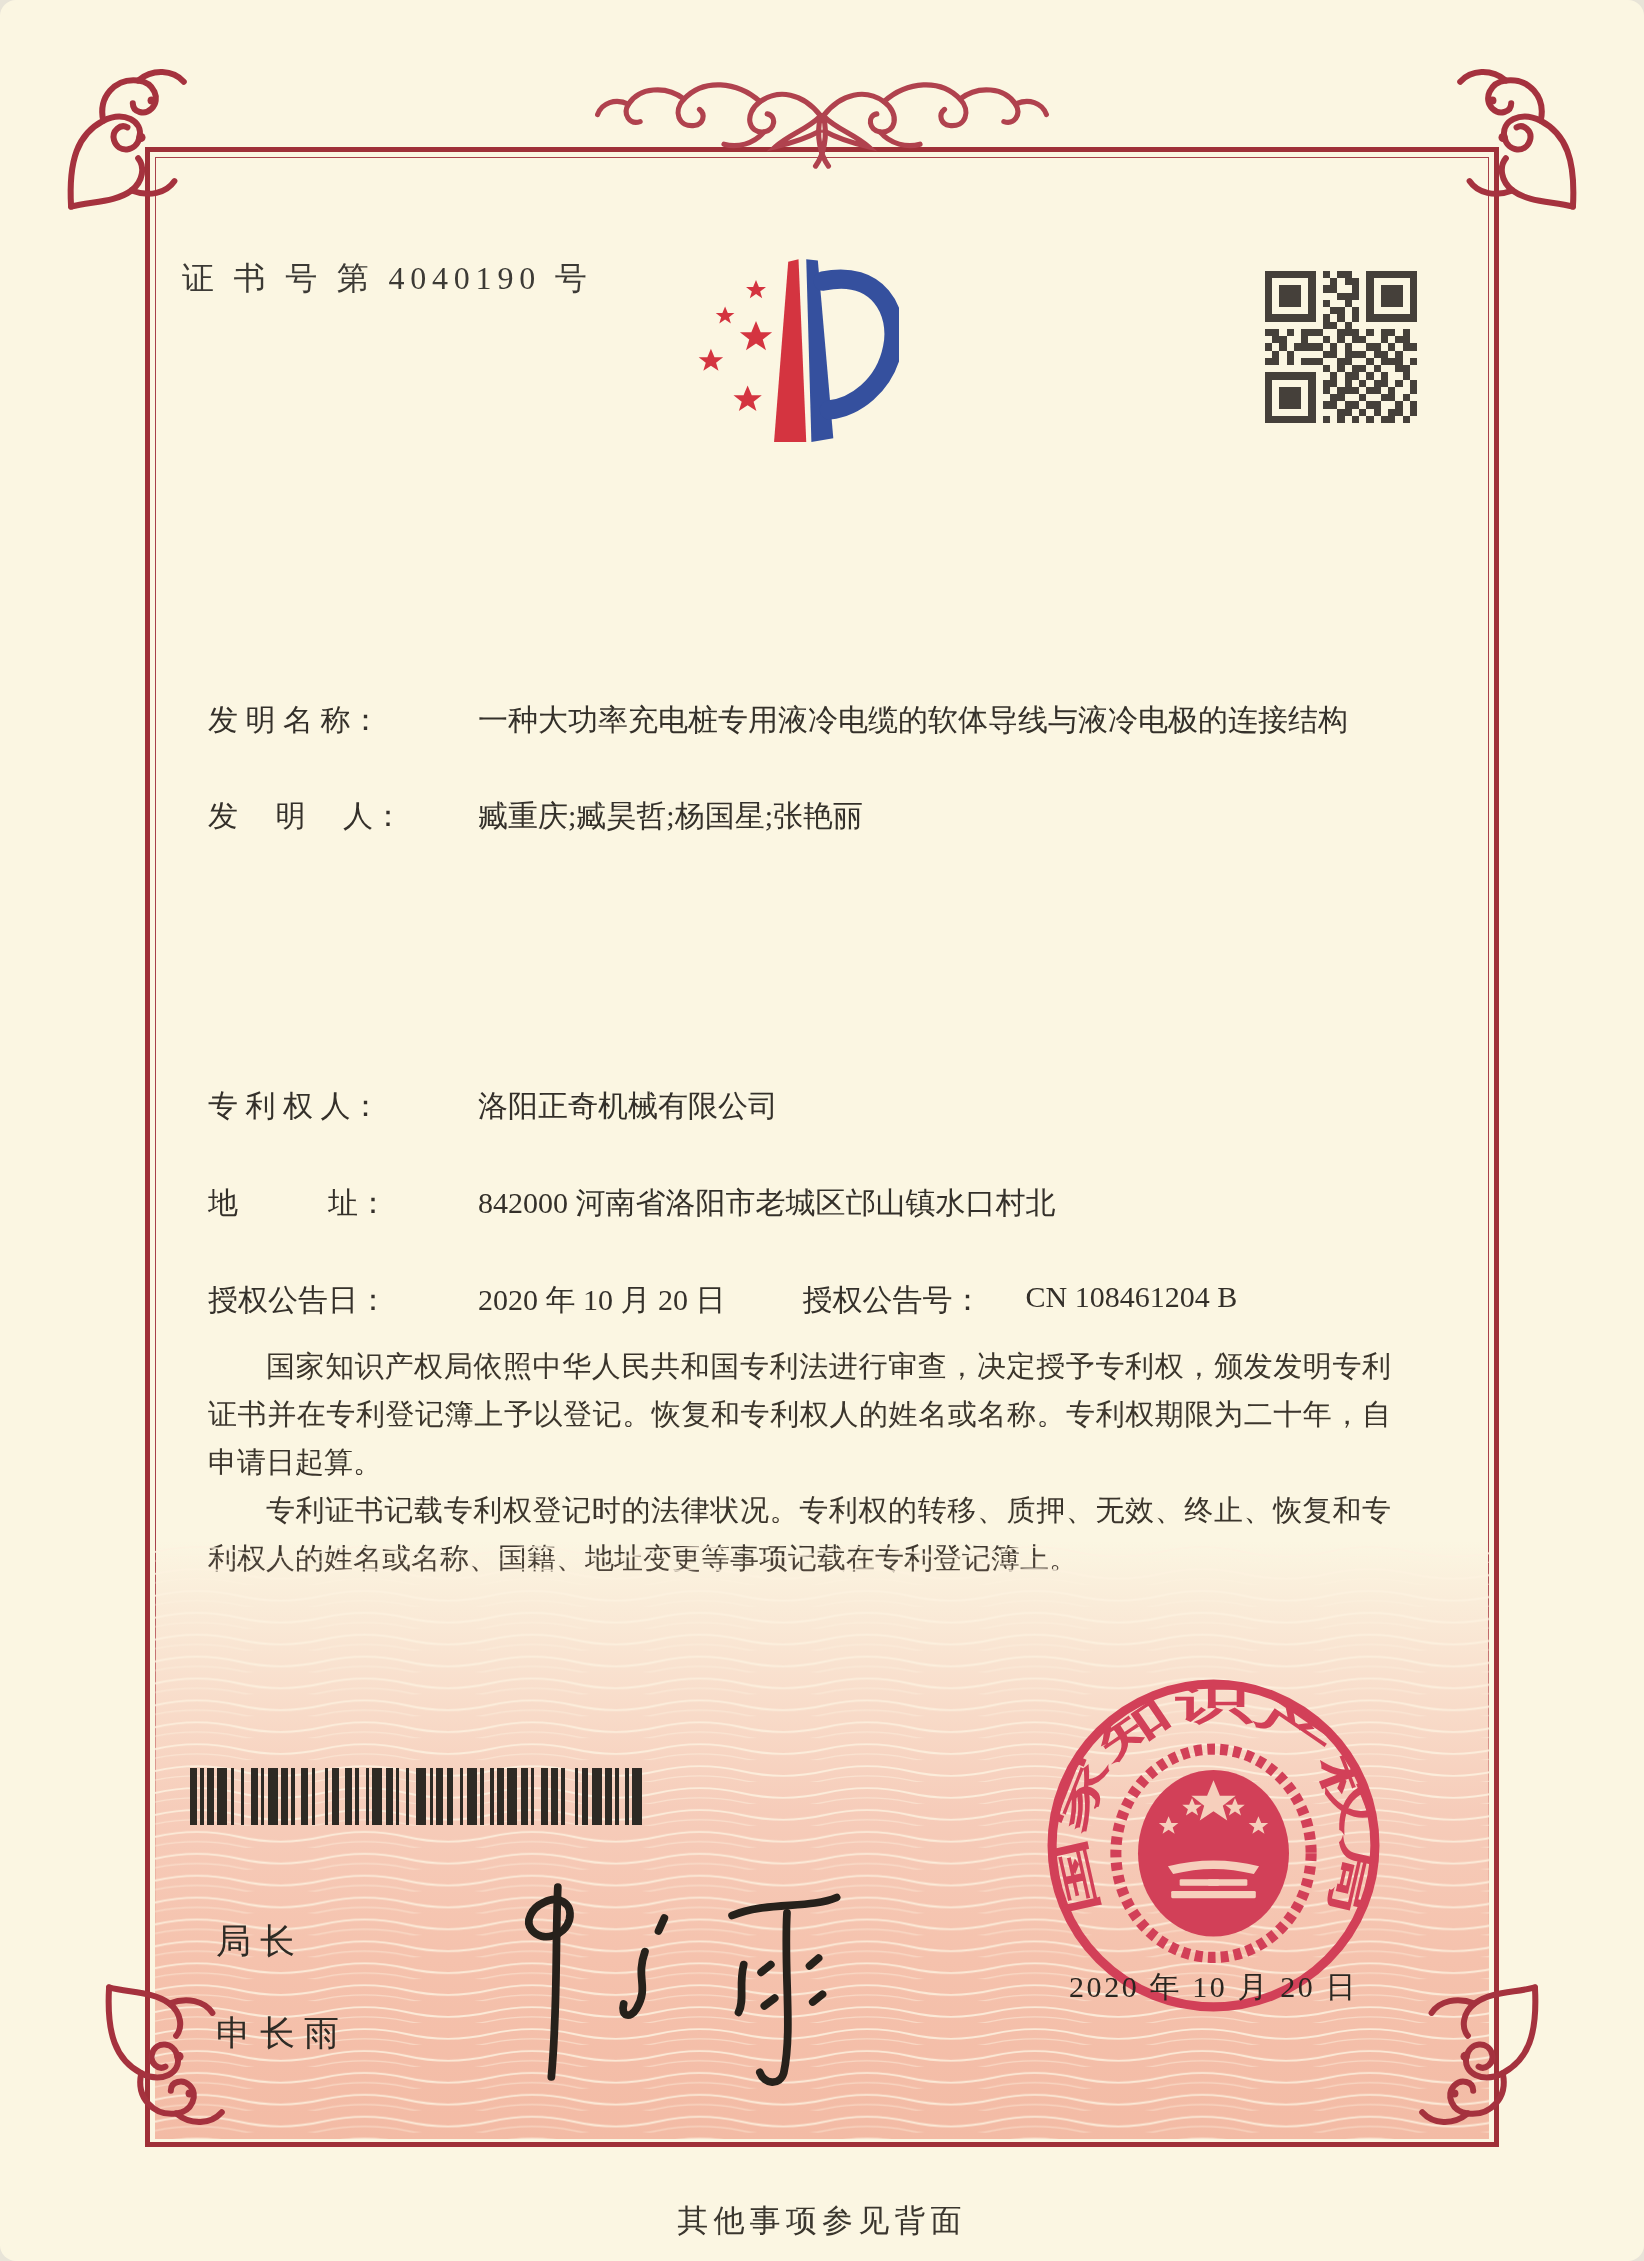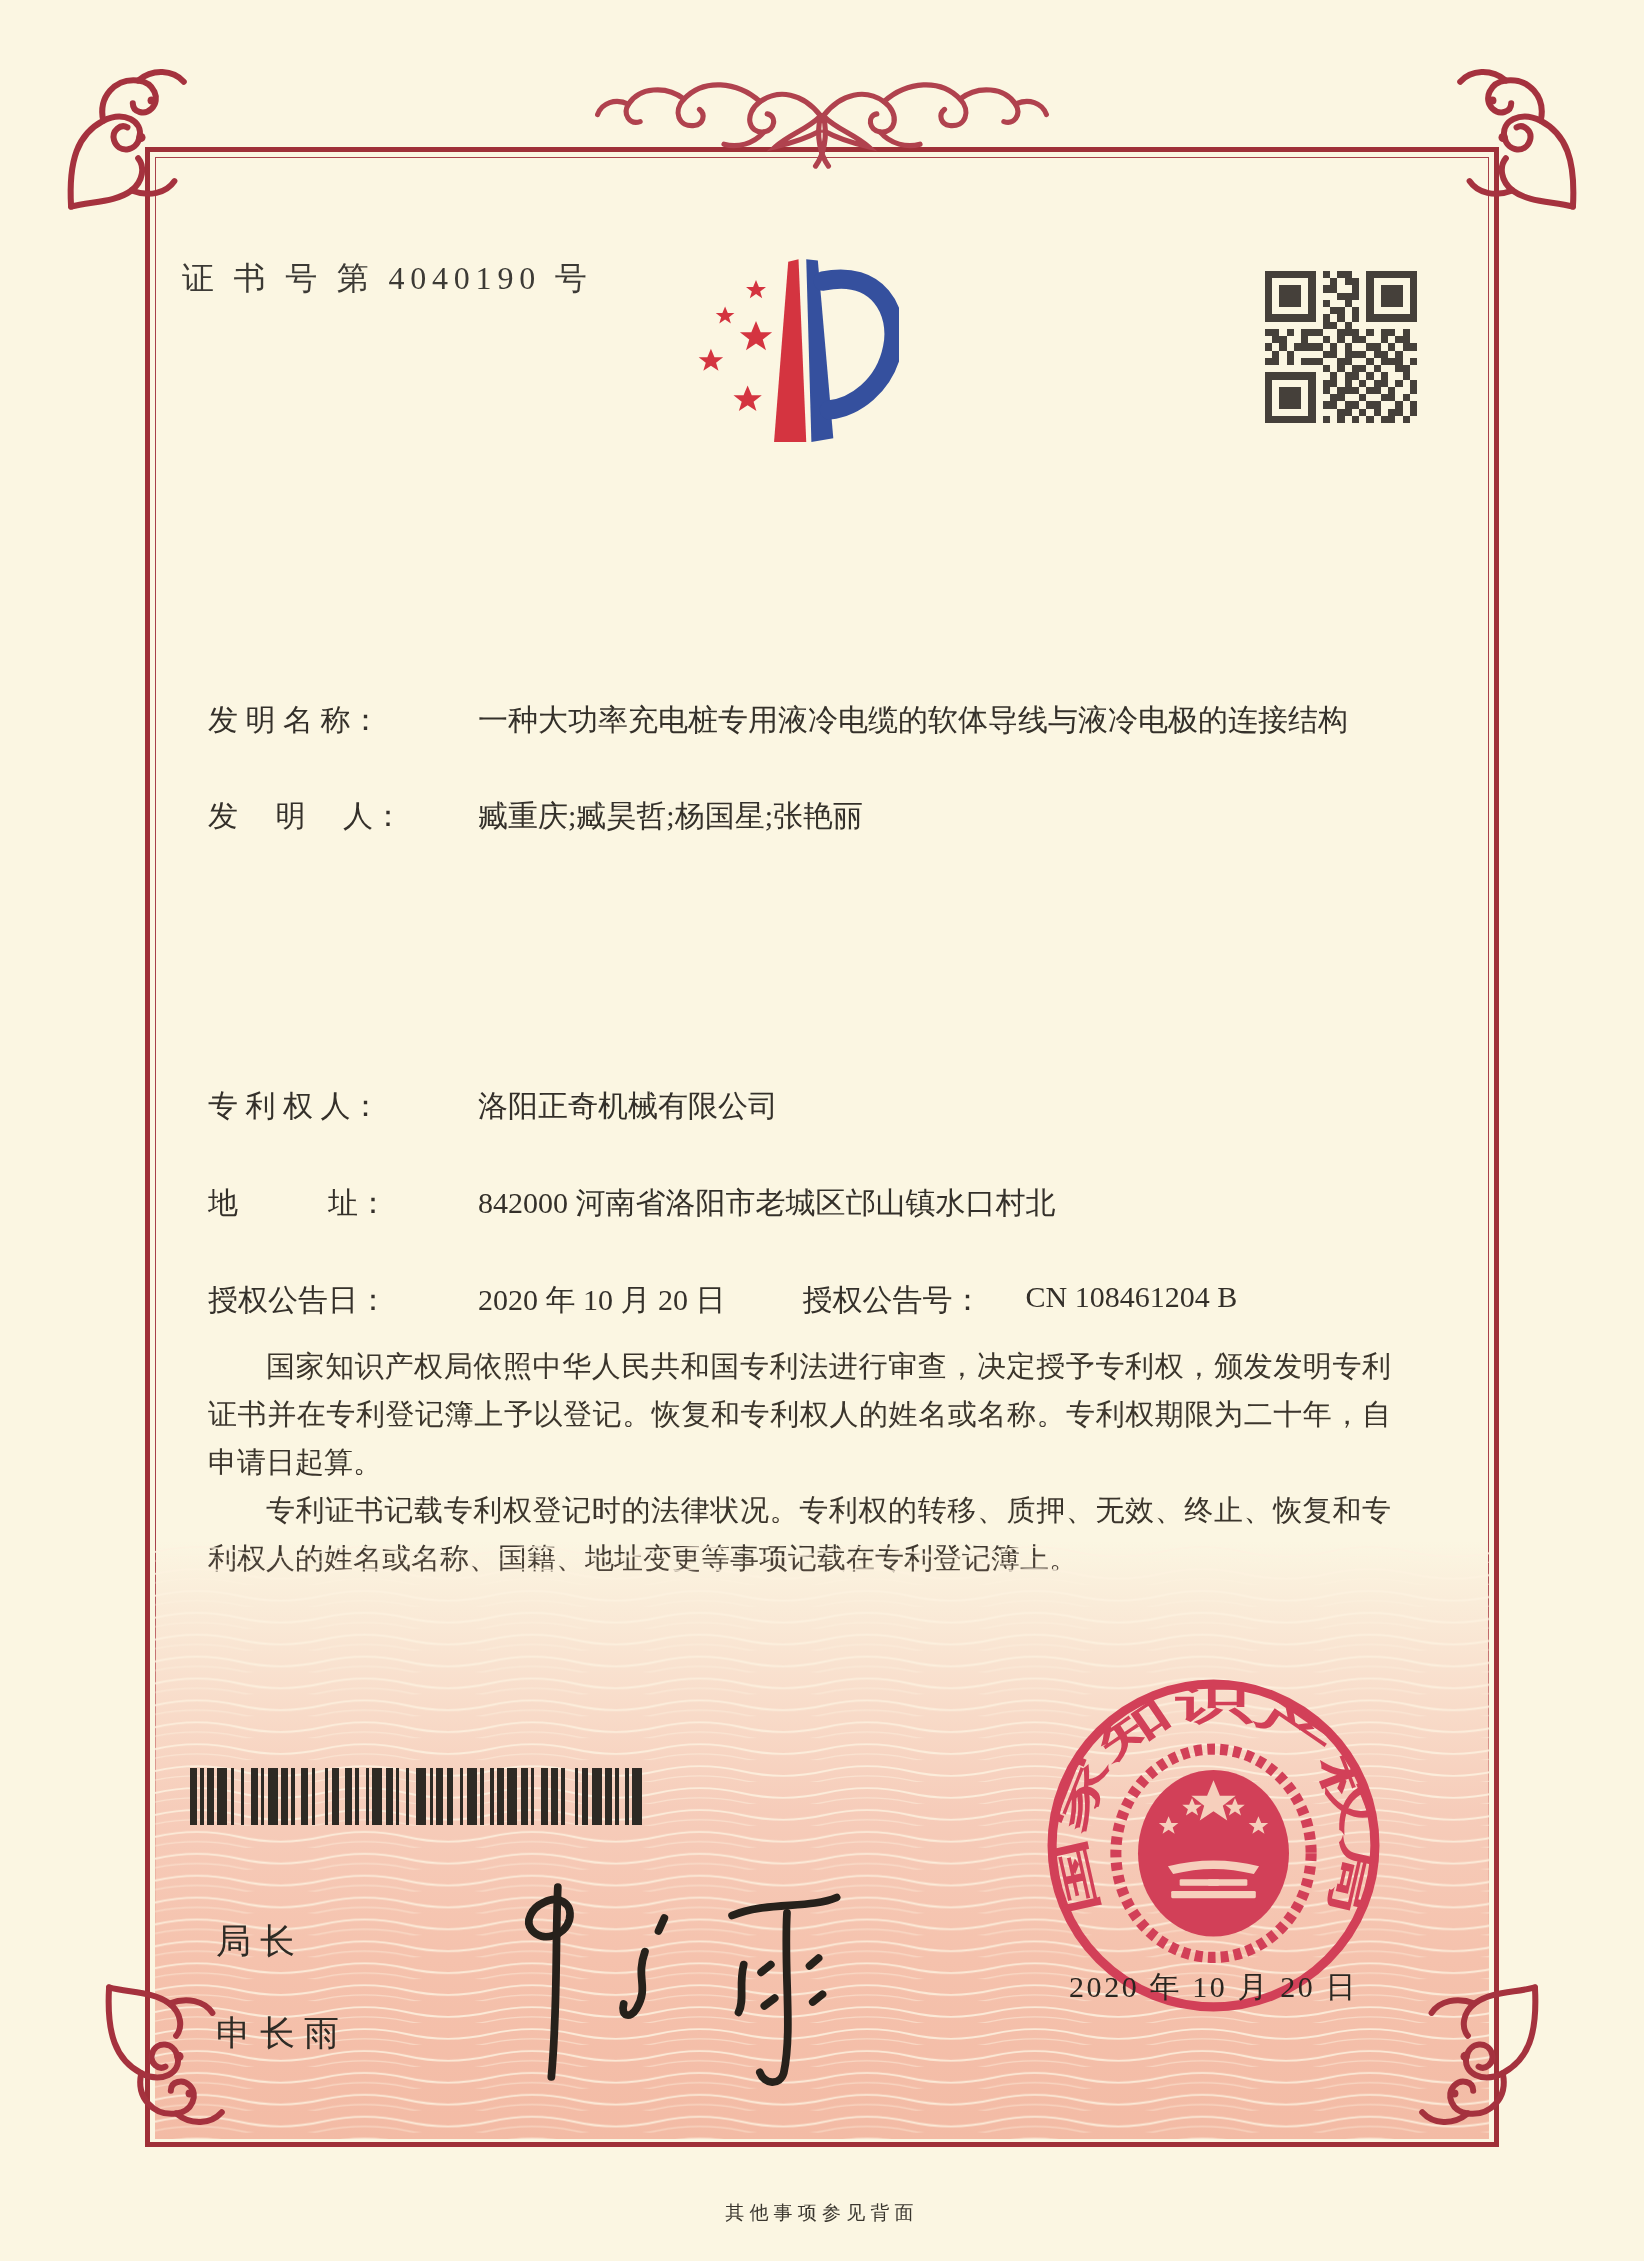--- a/index.html
+++ b/index.html
@@ -1,19 +1,19 @@
 <!DOCTYPE html>
 <html style="font-size:10.3px"><head>
 <meta charset="utf-8">
 <style>
   html,body{margin:0;padding:0;background:#e8e4d8;}
   #paper{
     position:relative;width:1644px;height:2261px;margin:0 auto;
     background:#fbf6e2;overflow:hidden;
-    font-family:"Liberation Serif",serif;color:#37332c;
+    font-family:"Liberation Serif",serif;color:#37332c;border-radius:16px;
   }
   
   #frame{
     position:absolute;left:145px;top:147px;right:145px;bottom:114px;
     border:5.8px solid #9f3038;
   }
   #frame::after{
     content:"";position:absolute;left:5.2px;top:5.2px;right:5.2px;bottom:5.2px;
     border:1.9px solid #a84049;
   }
@@ -63,21 +63,21 @@
   }
   #barcode span{display:block;}
   #barcode span.bar{background:#2e2a24;}
   #director-title{position:absolute;left:216px;top:1918px;font-size:35px;letter-spacing:9px;color:#2e2b25;z-index:3;}
   #director-name{position:absolute;left:216px;top:2010px;font-size:35px;letter-spacing:9px;color:#2e2b25;z-index:3;}
   #signature{position:absolute;left:461px;top:1869px;z-index:4;}
   #seal{position:absolute;left:1028px;top:1658px;z-index:4;}
   #seal-date{position:absolute;left:1038px;top:1967px;width:351px;text-align:center;
     font-size:30px;color:#2a2620;z-index:5;letter-spacing:2.6px;}
   #page-num{position:absolute;left:0;right:0;top:2088px;text-align:center;font-size:26.4px;color:#33302a;z-index:5;letter-spacing:3.9px;}
-  #back-note{position:absolute;left:0;right:0;top:2200px;text-align:center;font-size:19px;color:#3a362e;letter-spacing:5.2px;}
+  #back-note{position:absolute;left:0;right:0;top:2200px;text-align:center;font-size:31px;color:#3a362e;letter-spacing:5.2px;}
 </style>
 </head>
 <body>
 
 <div id="paper">
 
   <svg width="0" height="0" style="position:absolute">
     <defs>
       <path id="star-path" d="M0,-10 L2.9,-3.1 L10,-3.1 L4.2,1.5 L6.2,8.1 L0,4 L-6.2,8.1 L-4.2,1.5 L-10,-3.1 L-2.9,-3.1 Z"></path>
       <g id="corner-flourish">

